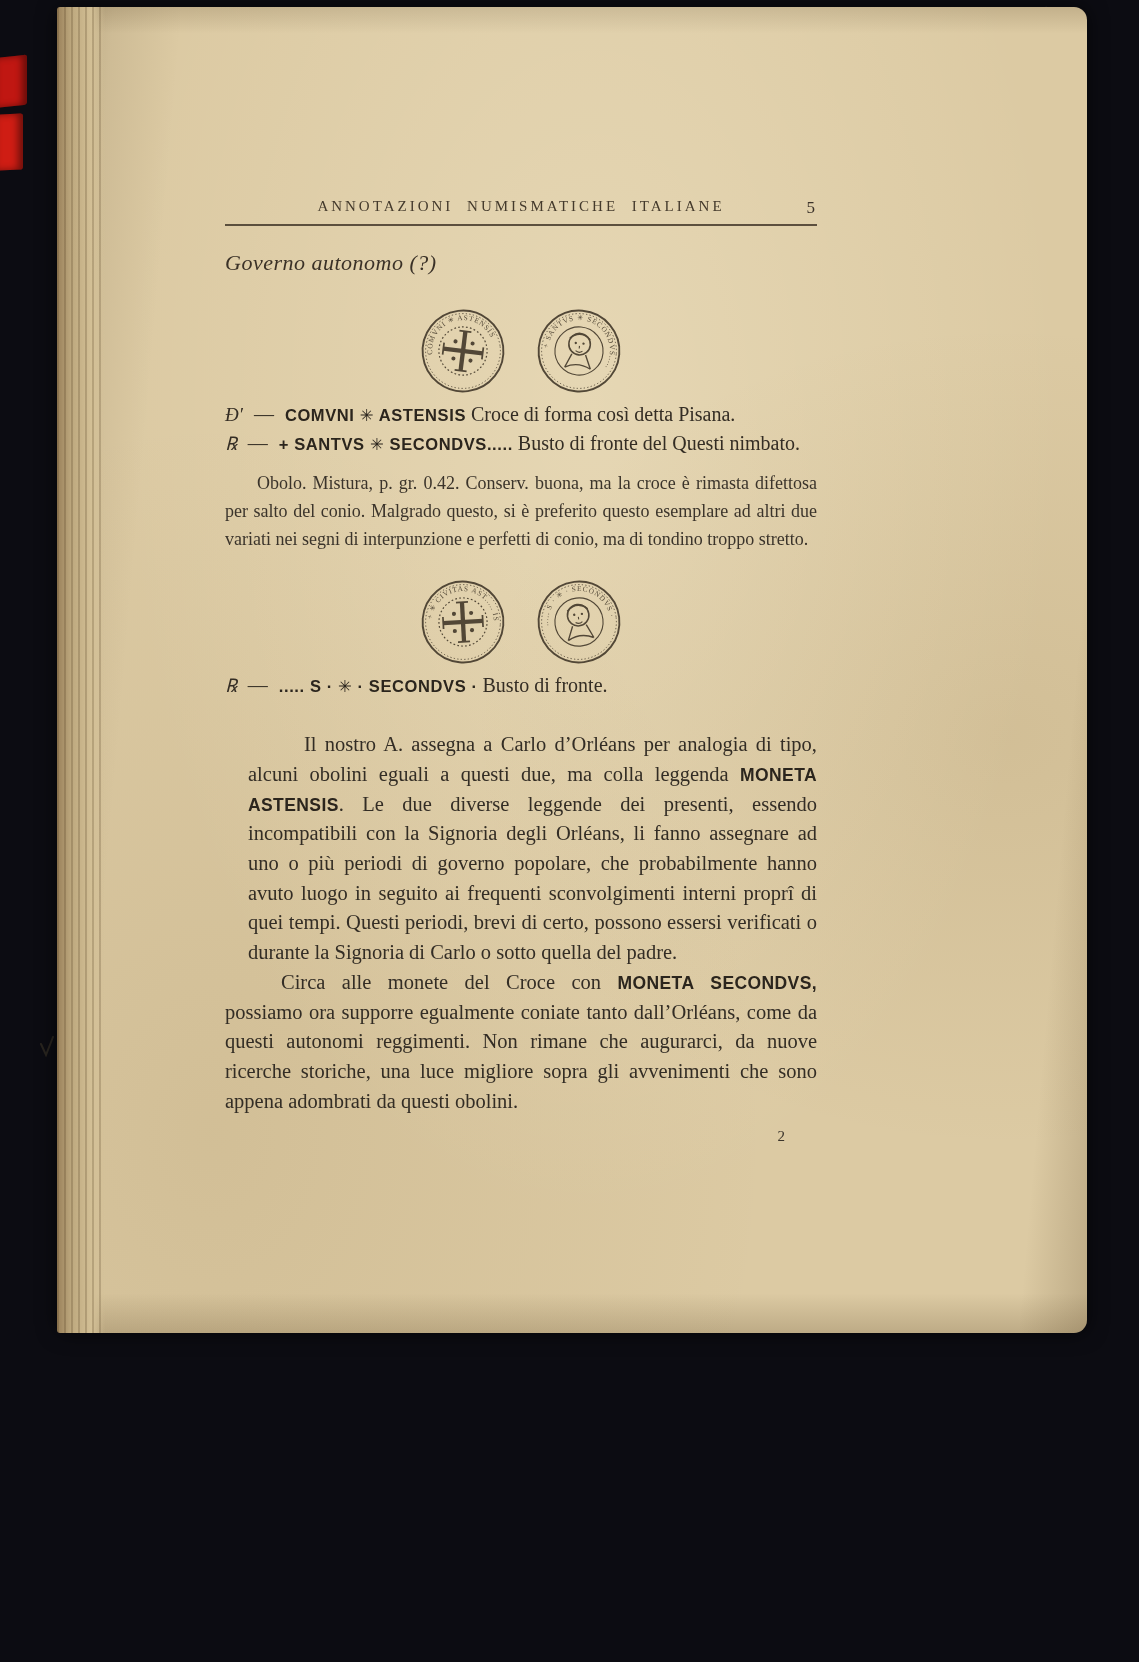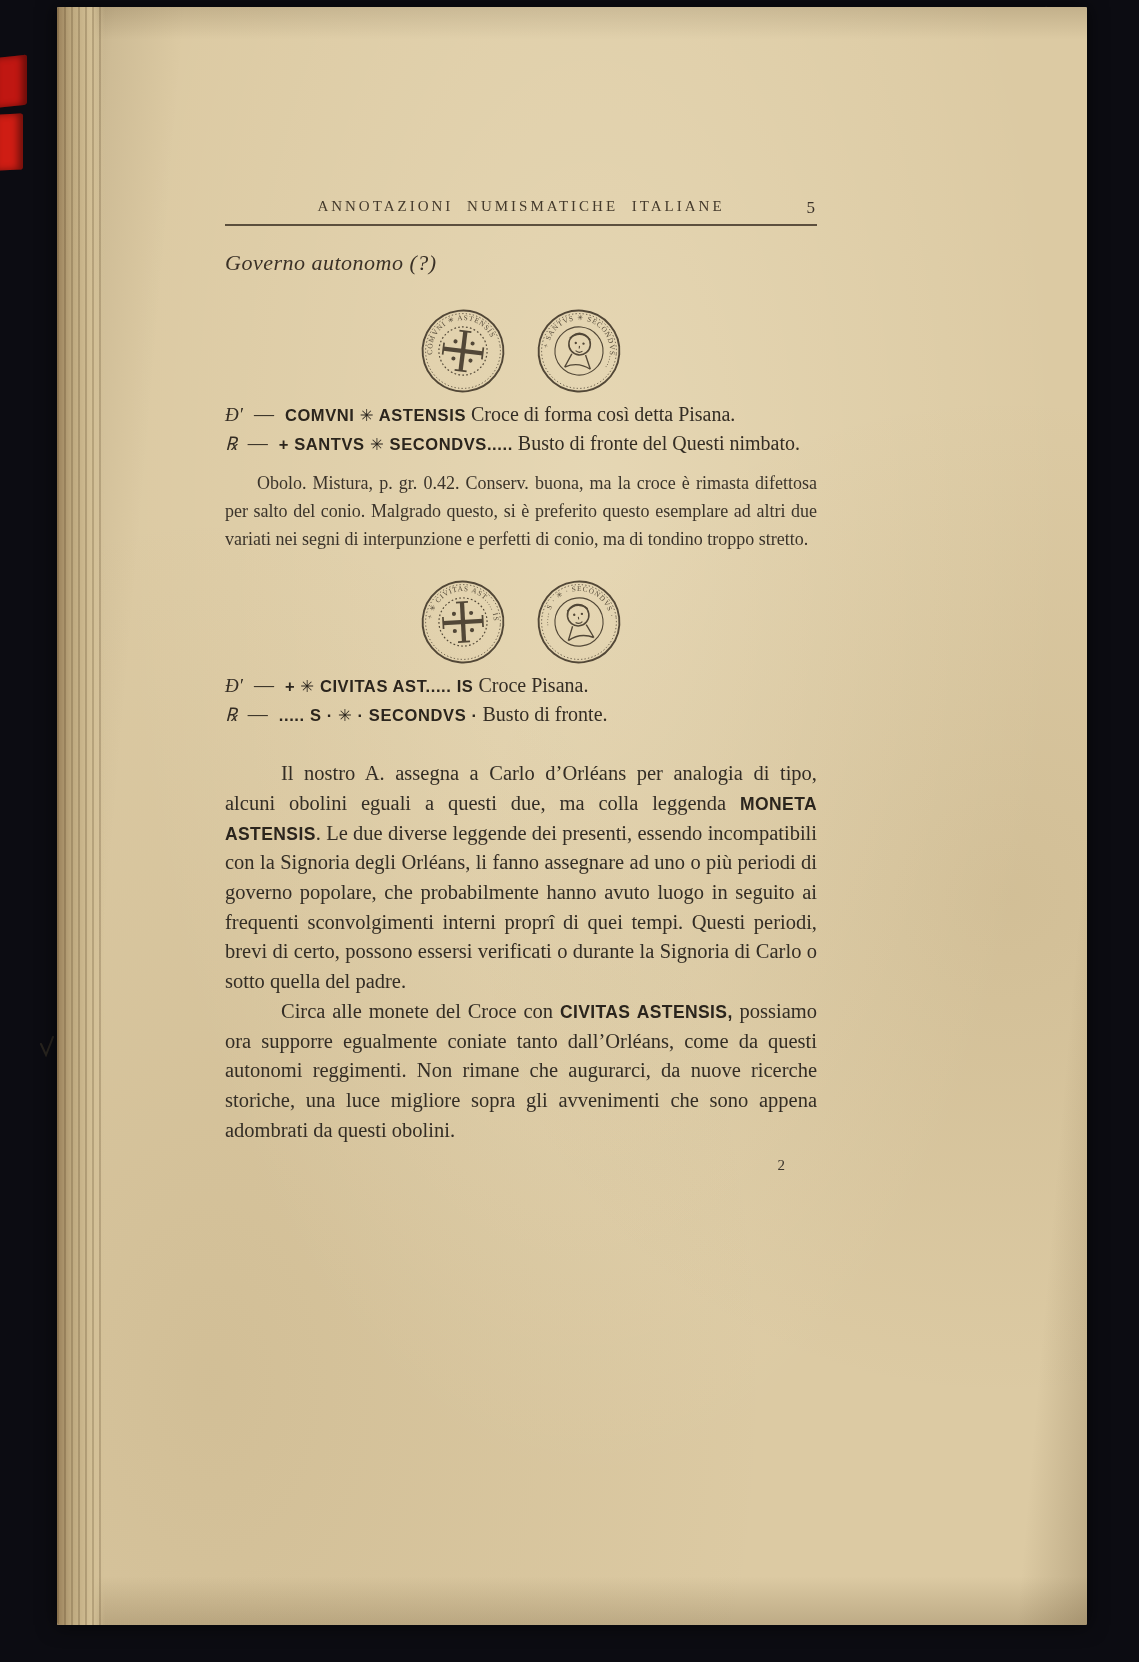--- a/index.html
+++ b/index.html
@@ -15,30 +15,30 @@
   .red-mark.one  { left:0; top:56px;  width:27px; height:50px; transform:skewY(-6deg);
                    border-radius:0 3px 3px 0; box-shadow:inset -5px 0 7px rgba(0,0,0,.45); }
   .red-mark.two  { left:0; top:114px; width:23px; height:56px; transform:skewY(-3deg);
                    border-radius:0 3px 3px 0; background:#cf1d14; box-shadow:inset -5px 0 7px rgba(0,0,0,.45); }
 
   .handwriting { position:absolute; right:56px; top:2px; transform:rotate(-10deg); opacity:.65; }
   .pencil-mark { position:absolute; left:38px; top:1036px; opacity:.85; }
 
   
   .page {
-    position:absolute; left:57px; top:7px; width:1030px; height:1618px;
+    position:absolute; left:57px; top:7px; width:1030px; height:1326px;
     background-color:#dccaa3;
     background-image:
       radial-gradient(ellipse at 52% 30%, rgba(255,248,224,.28), rgba(255,248,224,0) 62%),
       radial-gradient(ellipse at 15% 85%, rgba(120,90,40,.10), rgba(120,90,40,0) 45%),
       radial-gradient(ellipse at 92% 55%, rgba(120,90,40,.10), rgba(120,90,40,0) 40%),
       linear-gradient(95deg,  rgba(80,60,30,.30) 0%, rgba(80,60,30,.10) 5%, rgba(0,0,0,0) 11%),
       linear-gradient(275deg, rgba(80,60,30,.22) 0%, rgba(0,0,0,0) 6%),
       linear-gradient(180deg, rgba(80,60,30,.18) 0%, rgba(0,0,0,0) 2%, rgba(0,0,0,0) 97%, rgba(80,60,30,.22) 100%);
-    border-radius:1px;
+    border-radius:13px;
     box-shadow:0 0 20px rgba(0,0,0,.65);
   }
   .binding {
     position:absolute; left:0; top:0; bottom:0; width:48px;
     background:
       repeating-linear-gradient(90deg, rgba(60,40,15,.20) 0 2px, rgba(0,0,0,0) 2px 7px),
       linear-gradient(90deg, #9a815a 0%, #bda87e 30%, #d3c096 72%, rgba(211,192,150,0) 100%);
     border-radius:3px 0 0 3px;
   }
 
@@ -59,21 +59,21 @@
 
   .entry { margin-top:6px; }
   .legend-line { padding-left:46px; text-indent:-46px; font-size:20px; line-height:1.42; text-align:justify; }
   .side-label { font-style:italic; font-size:19px; }
   .sep-dash { padding:0 11px; }
   .legend-bold { font-family:"Liberation Sans","DejaVu Sans",sans-serif; font-weight:700;
                  font-size:16.5px; letter-spacing:.6px; color:#2b251d; }
   .note { margin:11px 0 0 0; font-size:18px; line-height:1.56; text-align:justify; text-indent:32px; color:#3b342b; }
 
   .body-para { margin:0; font-size:20.5px; line-height:1.45; text-align:justify; text-indent:56px; color:#332d25; }
-  .body-para.first { margin-top:30px; }
+  .body-para.first { margin-top:30px;margin-left:23px; }
   .bold-sans { font-family:"Liberation Sans","DejaVu Sans",sans-serif; font-weight:700;
                font-size:17.5px; letter-spacing:.4px; color:#2b251d; }
 
   .signature-mark { margin-top:12px; padding-right:32px; text-align:right; font-size:15px; color:#3b342b; }
 
   .ink { stroke:#463c2d; fill:none; }
 </style>
 </head>
 <body>
 
@@ -212,30 +212,26 @@
           <path class="ink" d="M50 44 l0 3 M46 50 q4 3 8 0" stroke-width="1.3"></path>
           <path class="ink" d="M42 54 l-7 16 M58 54 l7 16 M35 70 q15 -8 30 0" stroke-width="1.6"></path>
           <text font-size="8.5" fill="#463c2d" letter-spacing="1" font-family="Liberation Serif,DejaVu Serif,serif">
             <textPath href="#arcD">..... S · ✳ · SECONDVS ·</textPath>
           </text>
         </svg>
       </div>
 
       <div class="entry">
         <div class="legend-line">
-          <span class="side-label">Ɖ′</span><span class="sep-dash">—</span><span class="legend-bold">+ ✳ CIVITAS AST..... IS</span>
-          <span class="desc">Croce Pisana.</span>
-        </div>
-        <div class="legend-line">
           <span class="side-label">℞</span><span class="sep-dash">—</span><span class="legend-bold">..... S · ✳ · SECONDVS ·</span>
           <span class="desc">Busto di fronte.</span>
         </div>
       </div>
 
       <p class="body-para first"><span>Il nostro A. assegna a Carlo d’Orléans per analogia di tipo, alcuni obolini eguali a questi due, ma colla leggenda </span><span class="bold-sans">MONETA ASTENSIS</span><span>. Le due diverse leggende dei presenti, essendo incompatibili con la Signoria degli Orléans, li fanno assegnare ad uno o più periodi di governo popolare, che probabilmente hanno avuto luogo in seguito ai frequenti sconvolgimenti interni proprî di quei tempi. Questi periodi, brevi di certo, possono essersi verificati o durante la Signoria di Carlo o sotto quella del padre.</span></p>
 
-      <p class="body-para"><span>Circa alle monete del Croce con </span><span class="bold-sans">CIVITAS ASTENSIS,</span><span> possiamo ora supporre egualmente coniate tanto dall’Orléans, come da questi autonomi reggimenti. Non rimane che augurarci, da nuove ricerche storiche, una luce migliore sopra gli avvenimenti che sono appena adombrati da questi obolini.</span></p>
+      <p class="body-para"><span>Circa alle monete del Croce con </span><span class="bold-sans">MONETA SECONDVS,</span><span> possiamo ora supporre egualmente coniate tanto dall’Orléans, come da questi autonomi reggimenti. Non rimane che augurarci, da nuove ricerche storiche, una luce migliore sopra gli avvenimenti che sono appena adombrati da questi obolini.</span></p>
 
       <div class="signature-mark">2</div>
 
     </div>
   </div>
 </div>
 
 </body></html>

